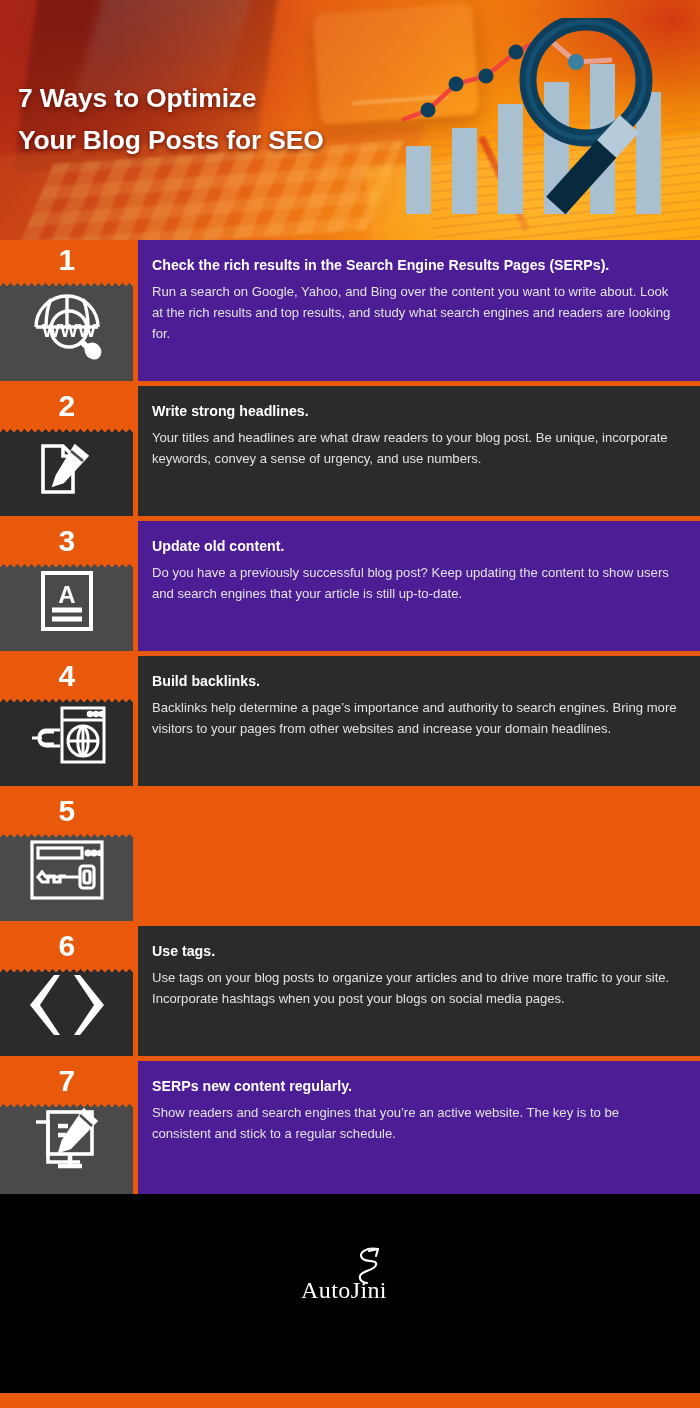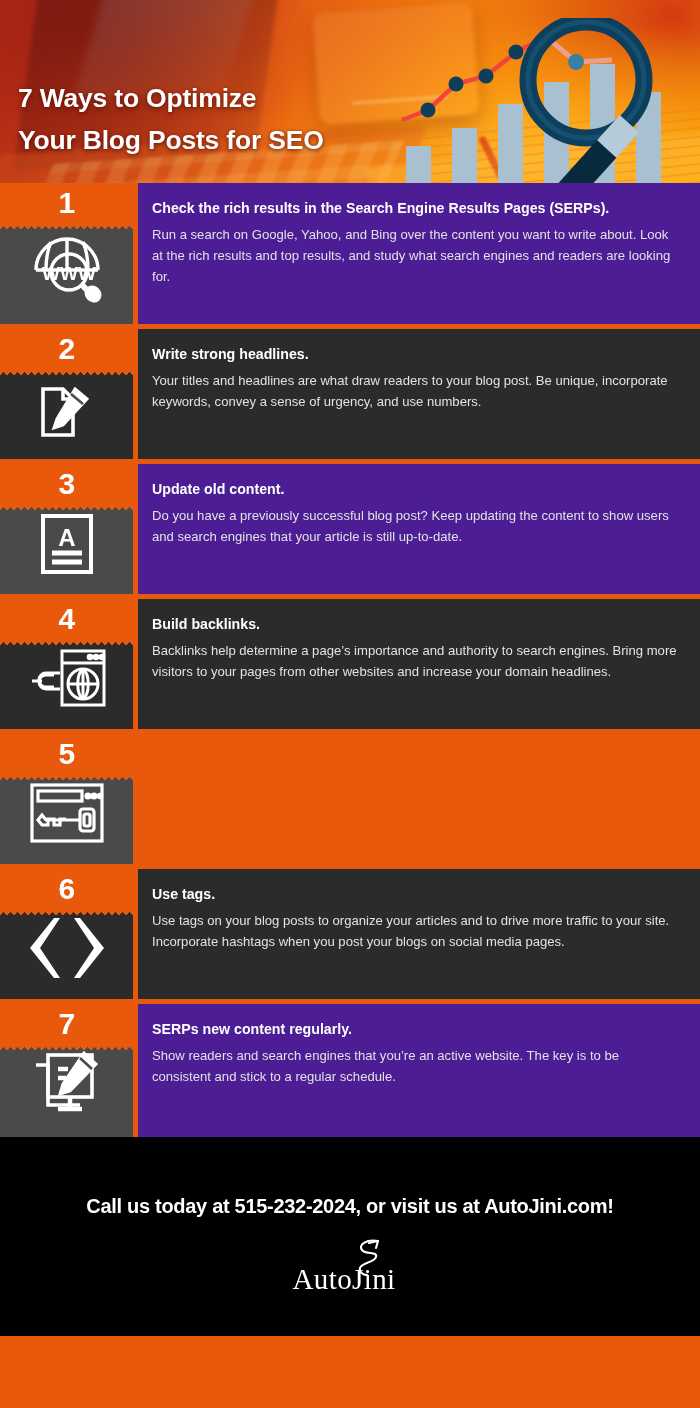--- a/index.html
+++ b/index.html
@@ -4,21 +4,21 @@
 <style>
   * { margin:0; padding:0; box-sizing:border-box; }
   body {
     width:700px; height:1408px; overflow:hidden;
     background:#e8590c;
     font-family:"Liberation Sans", sans-serif;
   }
 
   
   .header {
-    position:relative; width:700px; height:183px; overflow:hidden;
+    position:relative; width:700px; height:240px; overflow:hidden;
     background:#0369a1;
   }
   .hdr-photo {
     position:absolute; inset:0;
     background:
       
       radial-gradient(ellipse 420px 200px at 78% 88%, rgba(255,185,40,.95) 0%, rgba(255,160,20,.4) 45%, rgba(255,150,10,0) 72%),
       radial-gradient(ellipse 300px 260px at 12% 14%, rgba(140,25,20,.75) 0%, rgba(180,45,25,.35) 50%, rgba(200,60,25,0) 78%),
       radial-gradient(ellipse 260px 180px at 96% 8%, rgba(205,40,20,.85) 0%, rgba(215,60,25,.25) 60%, rgba(215,60,25,0) 85%),
       linear-gradient(118deg, #c8341a 0%, #de4a16 22%, #ef6f10 46%, #f58a0a 66%, #f9a300 84%, #fcb400 100%);
@@ -128,21 +128,21 @@
     width:700px; height:199px; background:#000;
     display:flex; flex-direction:column; align-items:center;
     padding-top:32px;
   }
   .f-line1 { color:#fff; font-size:20px; font-weight:bold; letter-spacing:-.2px; }
   .f-line2 { color:#fff; font-size:20px; font-weight:bold; letter-spacing:-.3px; margin-top:26px; }
   .logo { margin-top:22px; position:relative; height:58px; width:220px; }
   .logo-word {
     position:absolute; left:0; right:12px; bottom:2px; text-align:center;
     color:#fff; font-family:"Liberation Serif", serif;
-    font-size:29px; letter-spacing:.4px;
+    font-size:24px; letter-spacing:.4px;
   }
   .logo-swirl { position:absolute; left:50%; top:-2px; transform:translateX(-14px); }
 </style>
 </head>
 <body>
 
 <div class="header">
   <div class="hdr-photo">
     <div class="hdr-shape s-screen">
         <div class="s-screen-in"></div>
@@ -343,21 +343,20 @@
     </div>
     <div class="body light">
       <div class="b-title">SERPs new content regularly.</div>
       <div class="b-text">Show readers and search engines that you’re an active website. The key is to be consistent and stick to a regular schedule.</div>
     </div>
   </div>
 
 </div>
 
 <div class="footer">
-  <div class="f-line2">Call us today at 515-232-2024, or visit us at AutoJini.com!</div>
   <div class="logo">
     <span class="logo-swirl">
       <svg width="54" height="40" viewBox="0 0 54 40" fill="none" stroke="#fff" stroke-width="2.1" stroke-linecap="round">
         <path d="M42 3 C30 1 22 7 26 12 C30 17 42 13 40 19 C38 25 26 24 24 30 C23 34 27 37 31 37"></path>
         <path d="M42 3 L33 5 M42 3 L40 10"></path>
       </svg>
     </span>
     <div class="logo-word">AutoJini</div>
   </div>
 </div>

